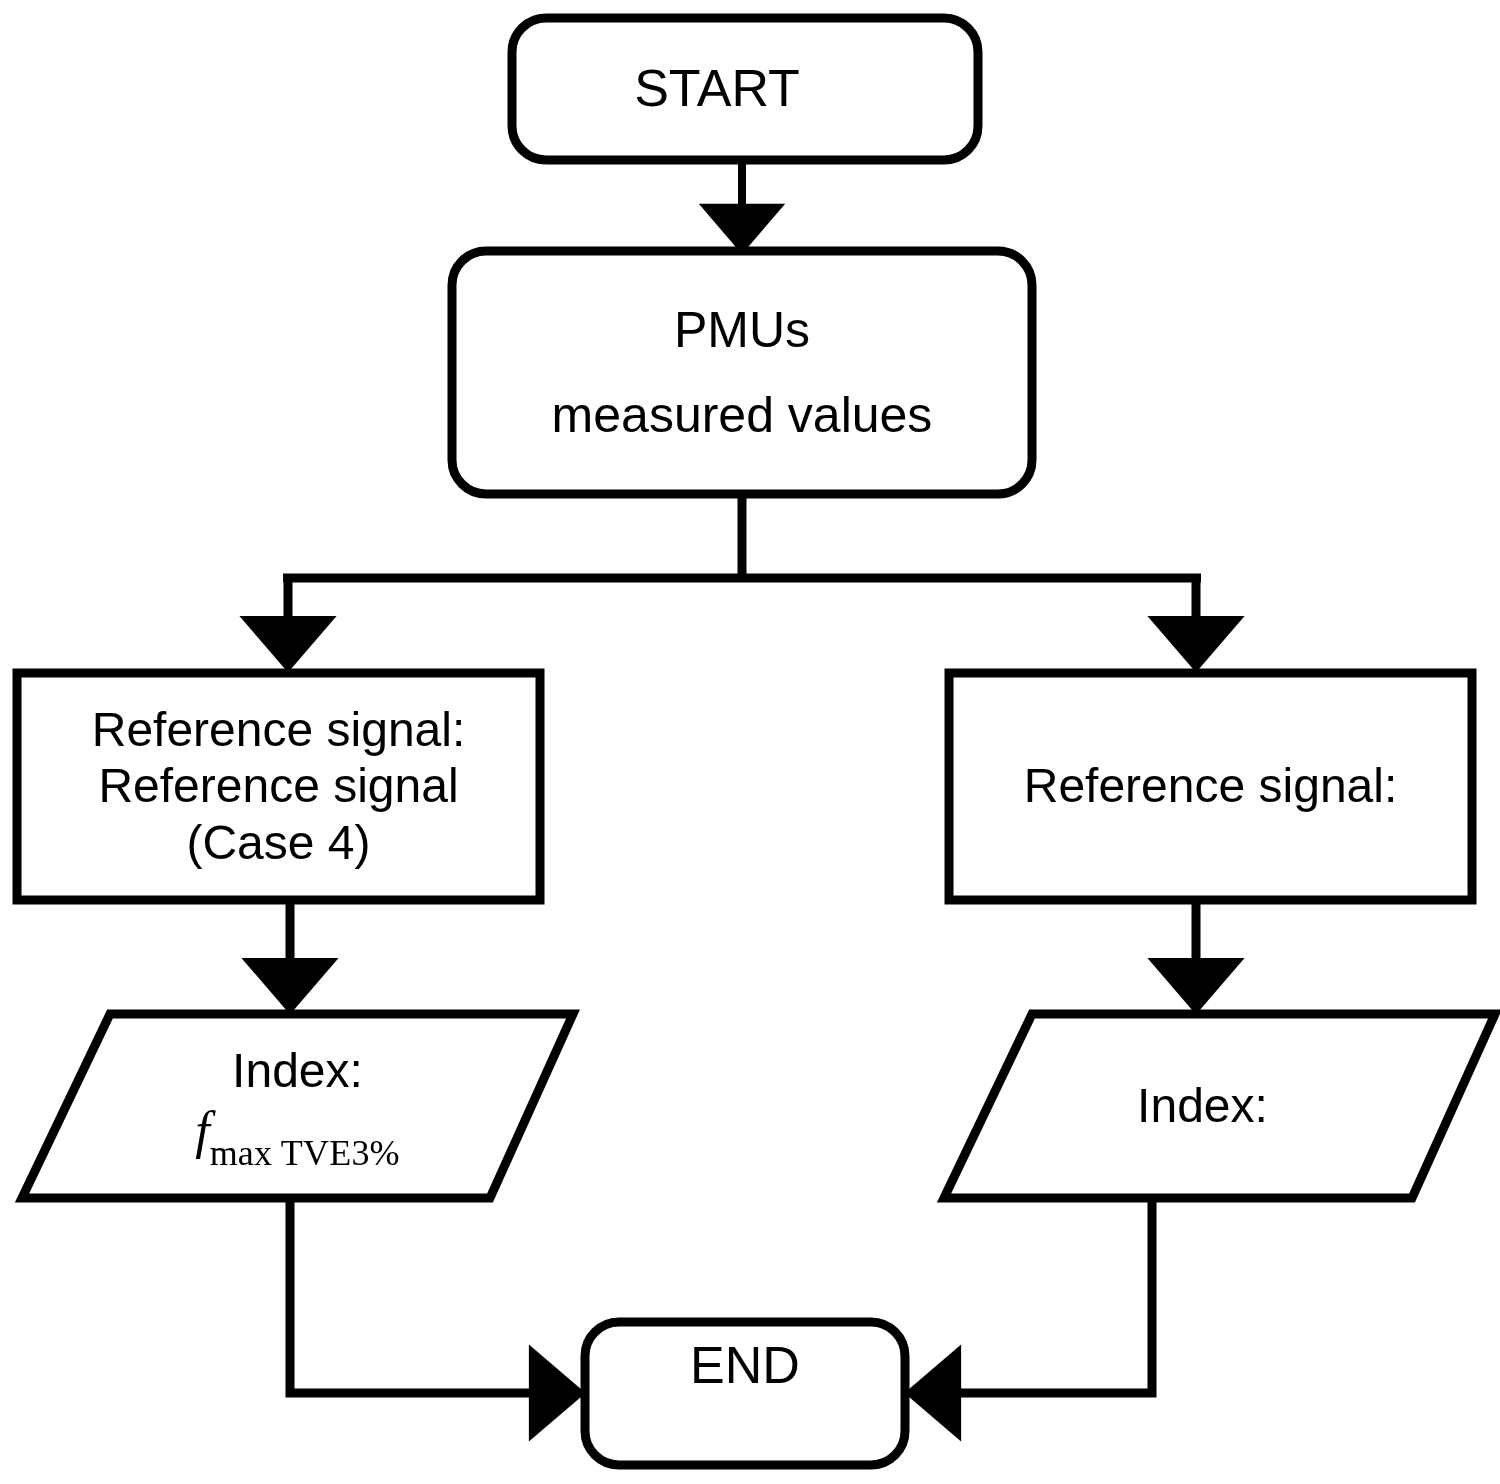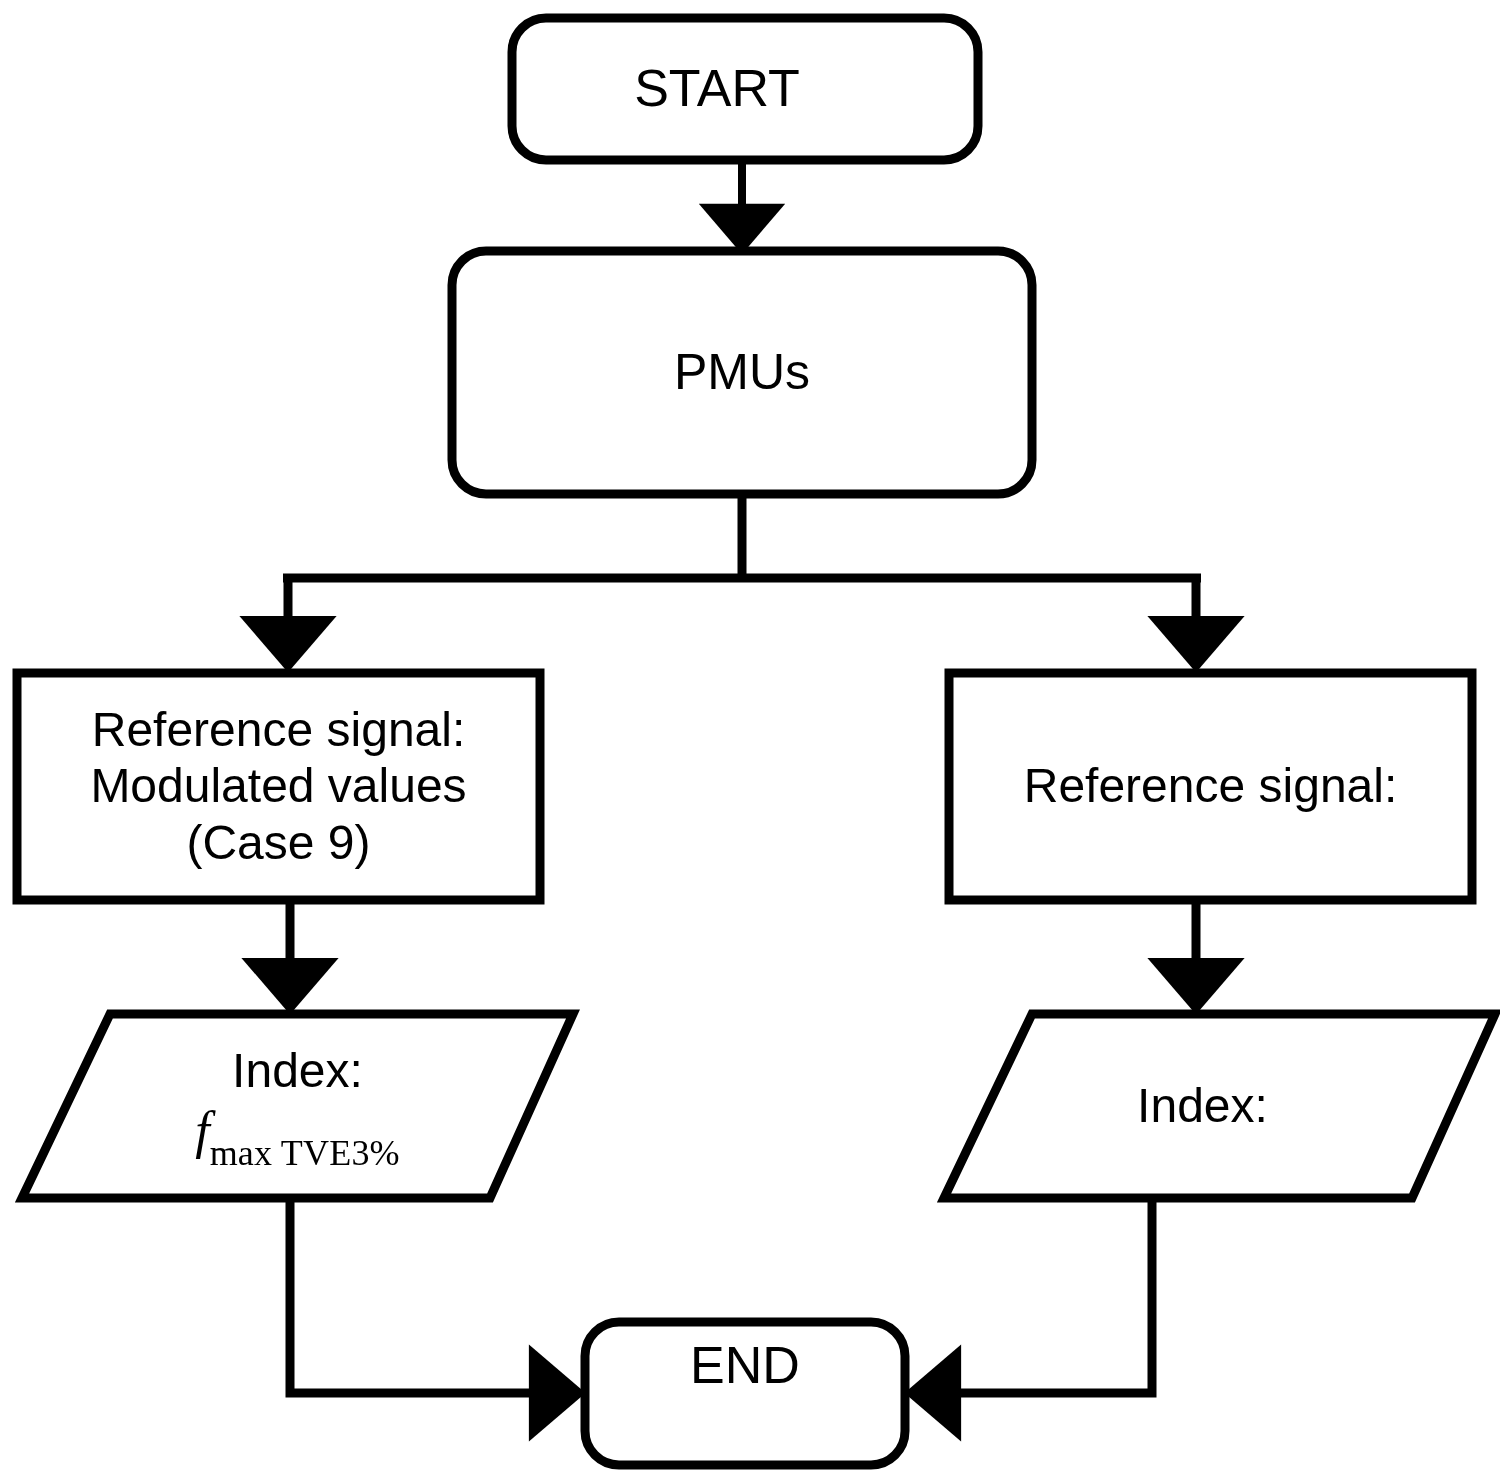--- a/index.html
+++ b/index.html
@@ -118,26 +118,27 @@
 
     <polyline points="1152,1198 1152,1393 917,1393" fill="none" stroke="#000000" stroke-width="9" marker-end="url(#arrowhead)"></polyline>
   </svg>
 
   <div class="node-label" id="label-start">
     <span class="lbl-line">START</span>
   </div>
 
   <div class="node-label" id="label-pmus">
     <span class="lbl-line">PMUs</span>
+    <span class="lbl-line">measured values</span>
   </div>
 
   <div class="node-label" id="label-case1">
     <span class="lbl-line">Reference signal:</span>
-    <span class="lbl-line">Modulated values</span>
-    <span class="lbl-line">(Case 9)</span>
+    <span class="lbl-line">Reference signal</span>
+    <span class="lbl-line">(Case 4)</span>
   </div>
 
   <div class="node-label" id="label-case2">
     <span class="lbl-line">Reference signal:</span>
   </div>
 
   <div class="node-label" id="label-index1">
     <span class="lbl-line">Index:</span>
     <span class="lbl-line formula"><span class="fvar">f</span><span class="fsub">max TVE3%</span></span>
   </div>

